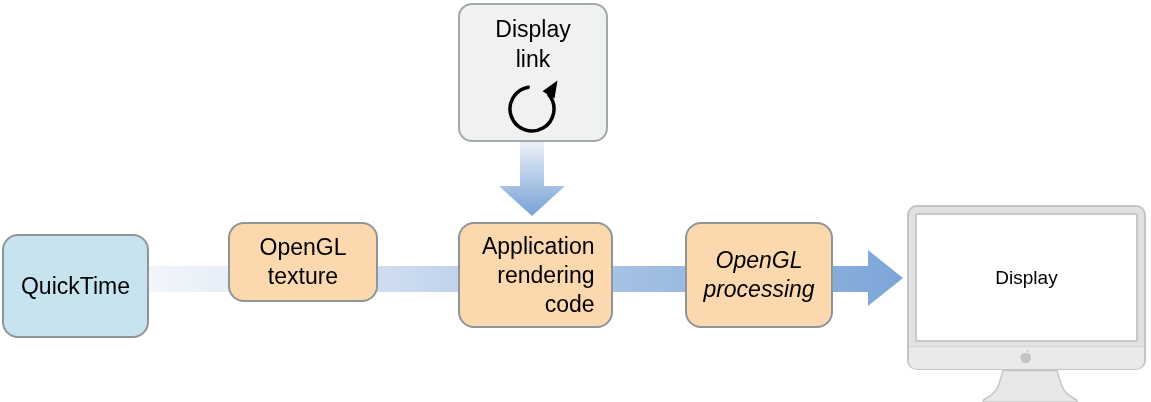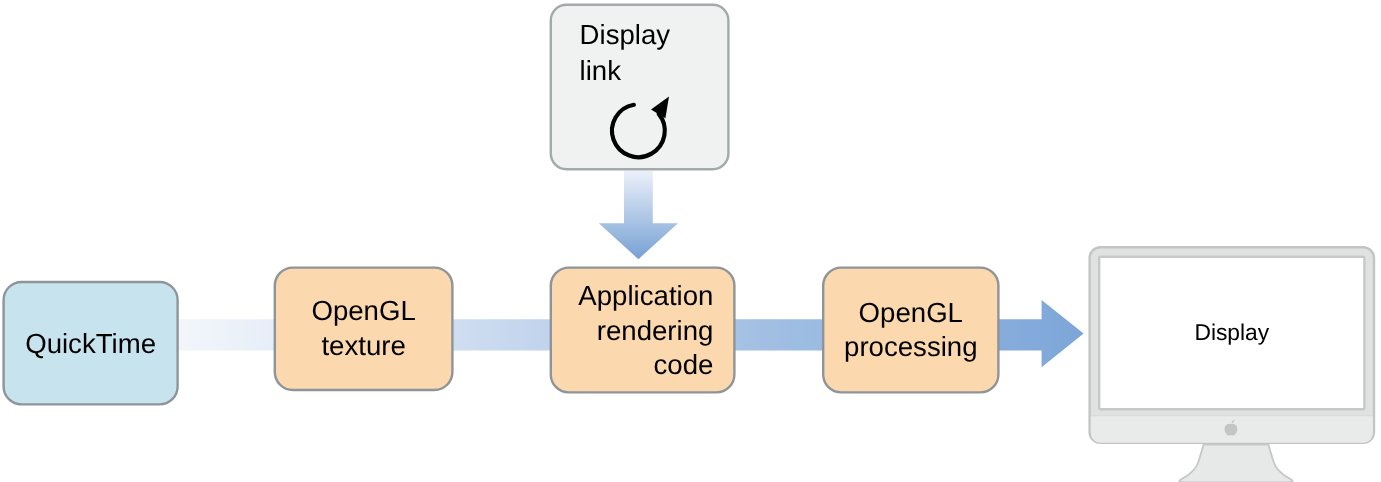--- a/index.html
+++ b/index.html
@@ -11,31 +11,31 @@
   }
   .node {
     position:absolute; box-sizing:border-box;
     border:2px solid #8e9599; border-radius:16px;
     display:flex; align-items:center; justify-content:center;
     text-align:center; font-size:23px; line-height:29px;
     z-index:2;
   }
   .node .lbl { display:block; }
   .n-quicktime   { left:2px;   top:234px; width:147px; height:104px; }
-  .n-texture     { left:228px; top:222px; width:150px; height:104px; }
+  .n-texture     { left:228px; top:222px; width:150px; height:80px; }
   .n-app         { left:458px; top:222px; width:155px; height:106px;text-align:right; }
-  .n-processing  { left:685px; top:222px; width:148px; height:106px; }
+  .n-processing  { left:685px; top:222px; width:148px; height:106px;font-style:italic; }
   .n-texture .lbl, .n-processing .lbl { width:118px; }
   .n-app .lbl { width:118px; }
 
   .dl-box {
     position:absolute; left:458px; top:3px; width:150px; height:139px;
     box-sizing:border-box; background:#f0f2f2;
     border:2px solid #a4aaac; border-radius:14px; z-index:2;
-    text-align:left;
+    text-align:center;
   }
   .dl-label {
     margin:9px auto 0 auto; width:100px;
     font-size:23px; line-height:30px;
   }
   .dl-icon { position:absolute; left:41px; top:68px; }
 
   .svg-arrow { position:absolute; z-index:1; }
   .flow-arrow { left:149px; top:248px; }
   .down-arrow { left:499px; top:142px; }

